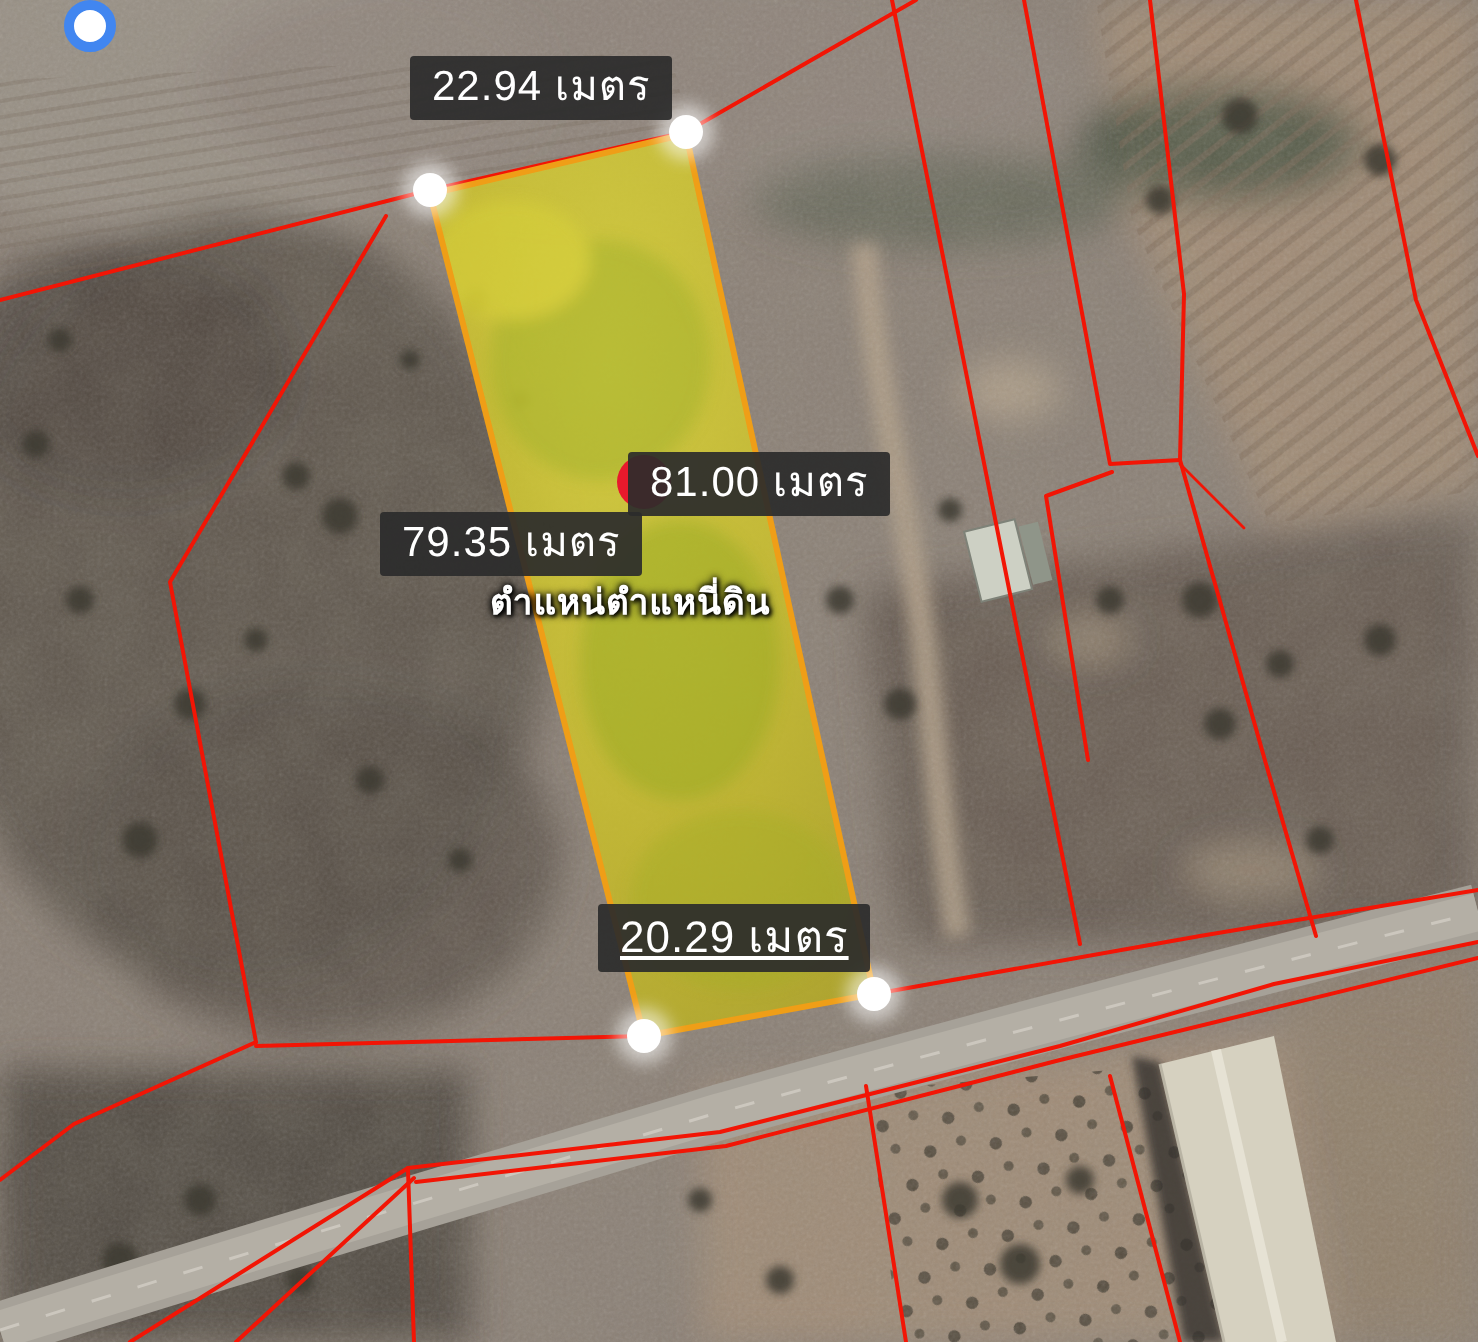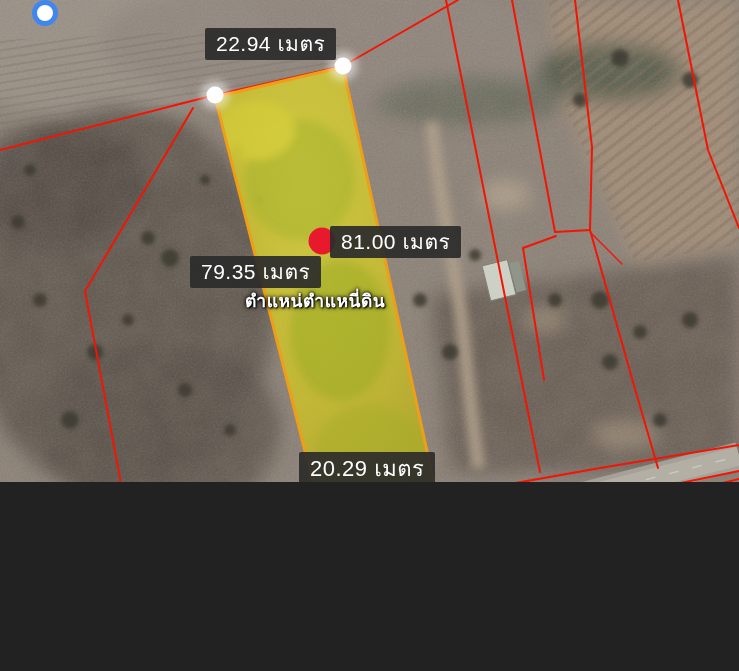--- a/index.html
+++ b/index.html
@@ -1,17 +1,17 @@
 <!DOCTYPE html>
 <html><head>
 <meta charset="utf-8">
 <style>
   html,body{margin:0;padding:0;background:#222;}
   #stage{
-    position:relative;width:739px;height:482px;overflow:hidden;
+    position:relative;width:739px;height:671px;overflow:hidden;
     font-family:"Liberation Sans","DejaVu Sans",sans-serif;
     user-select:none;
   }
   #map-svg{position:absolute;left:0;top:0;}
   .measure-label{
     position:absolute;
     display:inline-flex;align-items:center;justify-content:center;
     background:rgba(43,43,43,0.92);
     color:#fff;
     font-size:21px;line-height:1.25;
@@ -214,21 +214,21 @@
       <circle cx="322" cy="518" r="14" fill="#fff" opacity="0.55" filter="url(#soft4)"></circle>
       <circle cx="322" cy="518" r="8.5" fill="#ffffff"></circle>
     </g>
   </g>
 
   <circle cx="45" cy="13" r="10.5" fill="#ffffff" stroke="#4186f0" stroke-width="5"></circle>
 </svg>
 
 <div class="measure-label" style="left:205px;top:28px;">22.94 เมตร</div>
 
-<div class="measure-label" style="left:330px;top:226px;">81.00 เมตร</div>
+<div class="measure-label" style="left:314px;top:226px;">81.00 เมตร</div>
 
 <div class="measure-label" style="left:190px;top:256px;text-align:center;">79.35 เมตร</div>
 
-<div class="measure-label" style="left:299px;top:452px;font-size:22px;">20.29 เมตร</div>
+<div class="measure-label" style="left:299px;top:452px;font-size:22px;text-decoration:underline;">20.29 เมตร</div>
 
 <div class="caption-label" style="left:245px;top:287px;">ตำแหน่ตำแหนี่ดิน</div>
 
 </div>
 
 </body></html>

